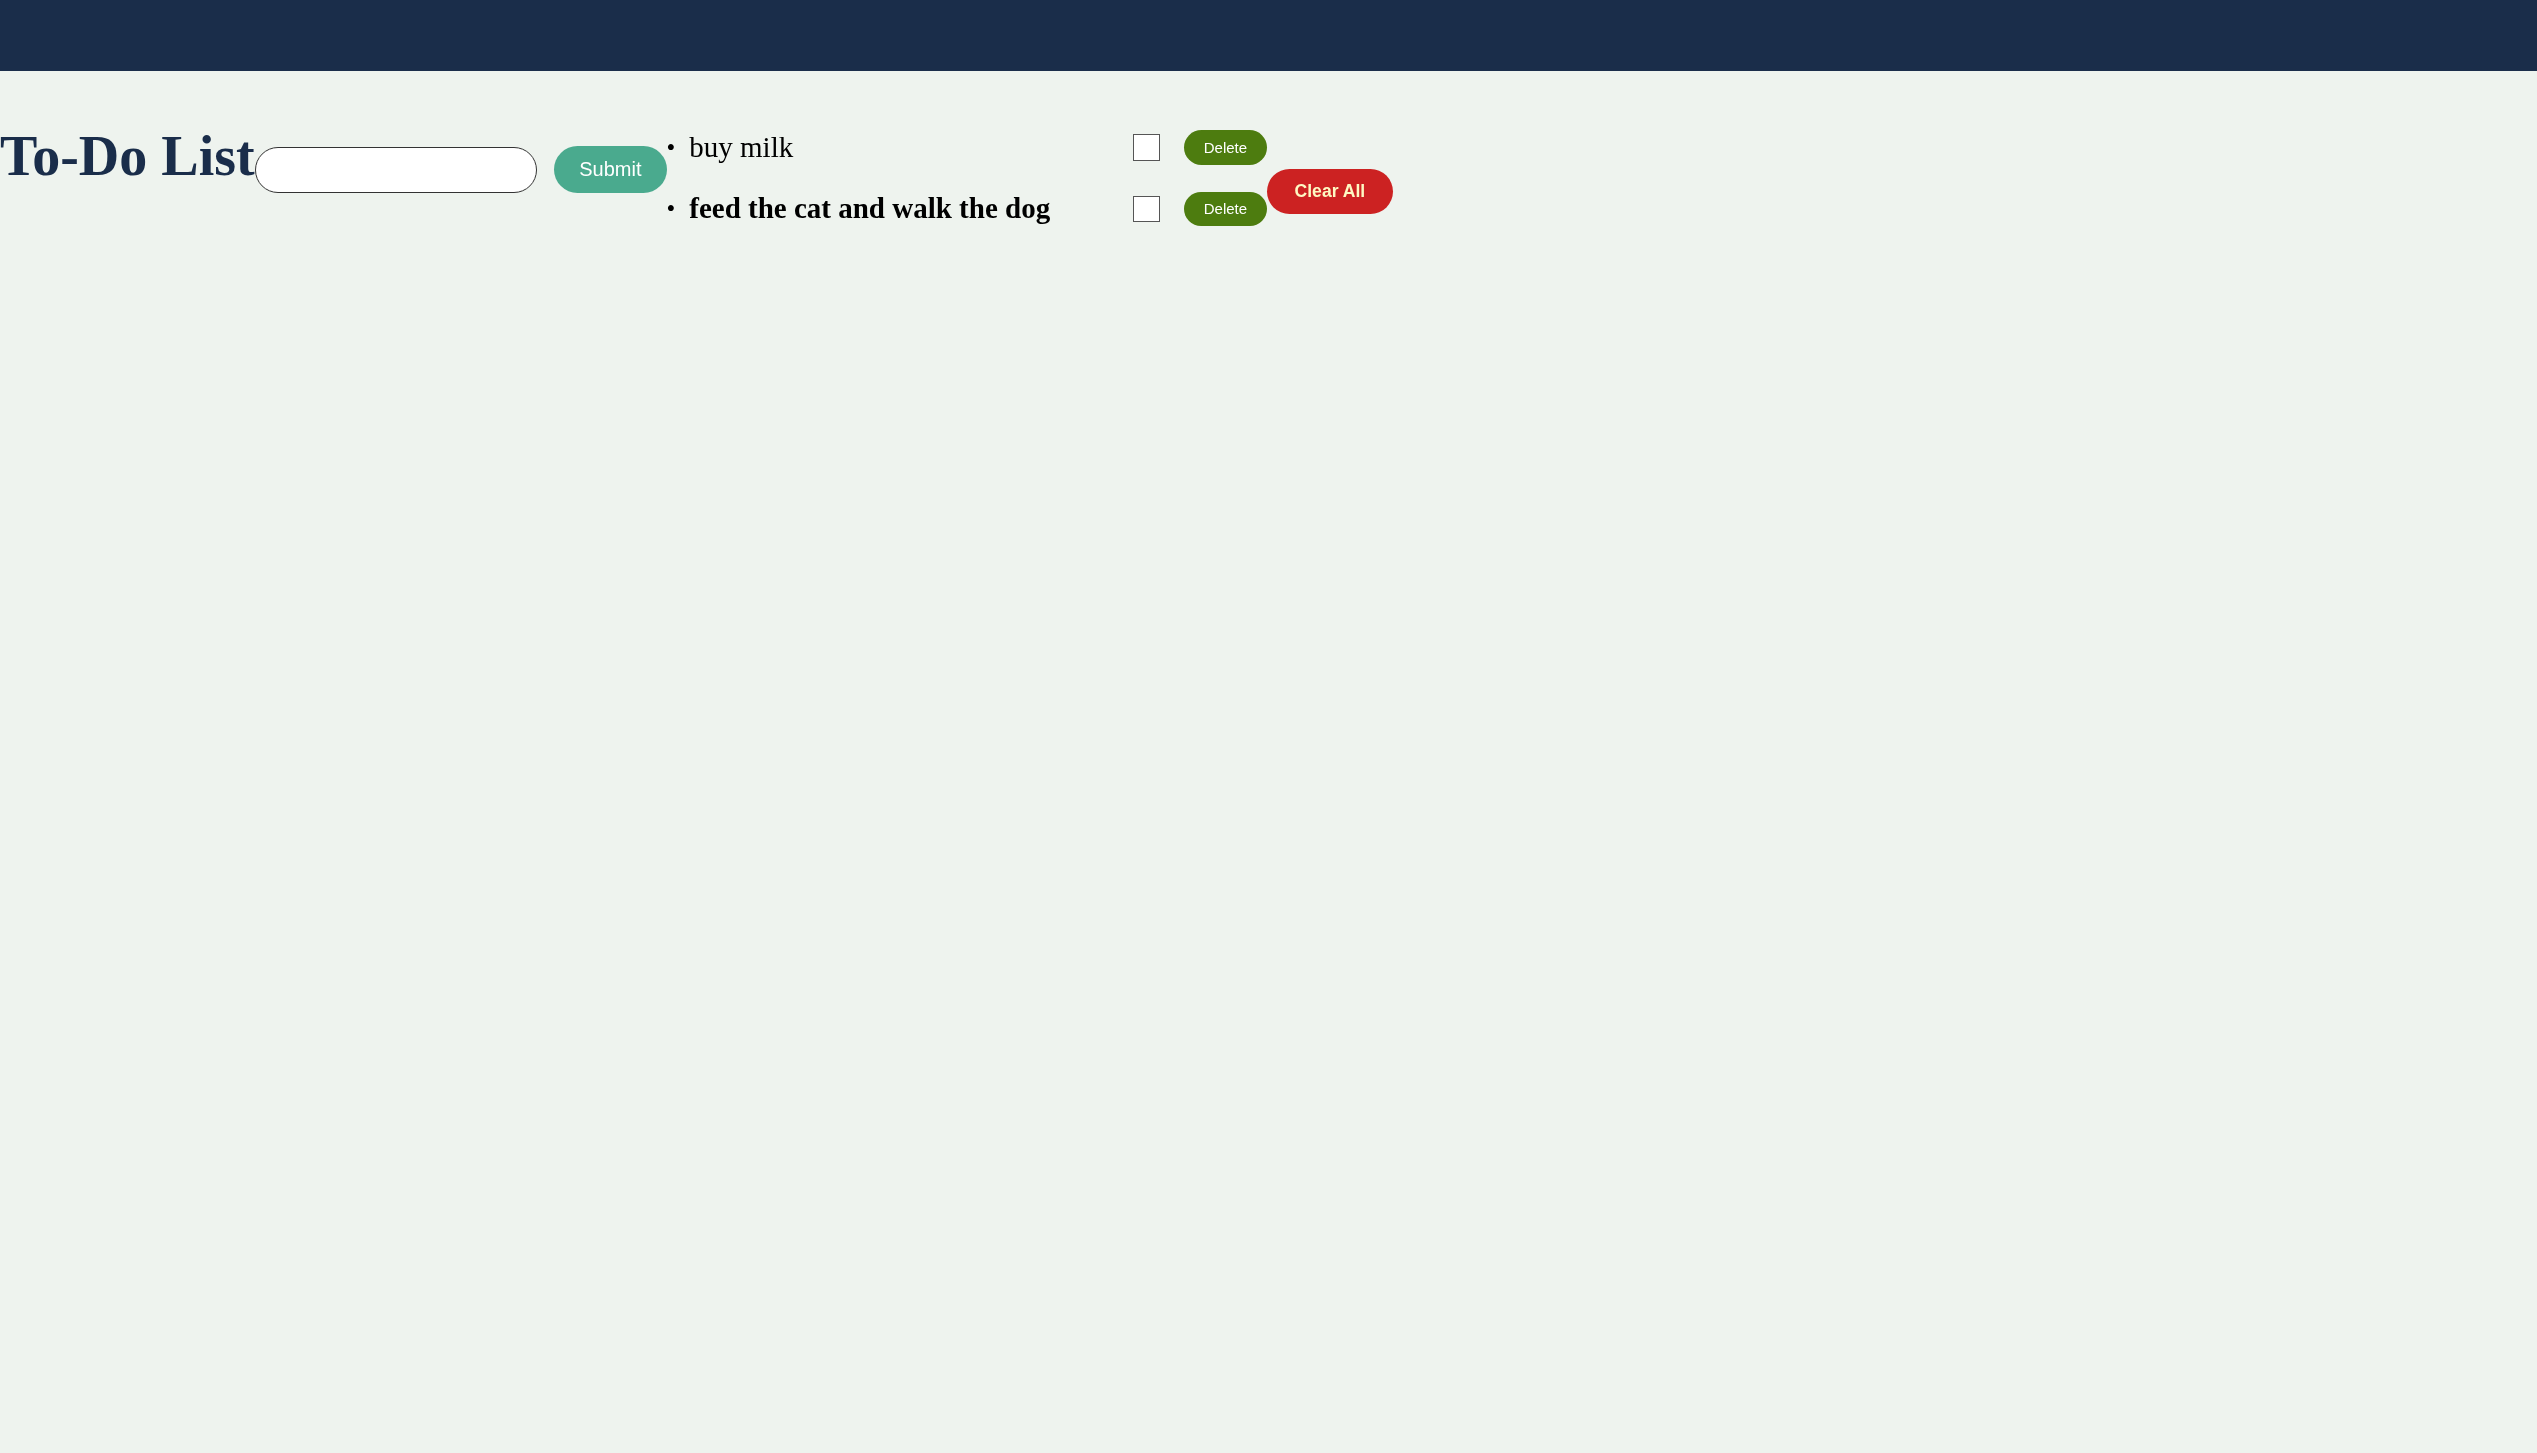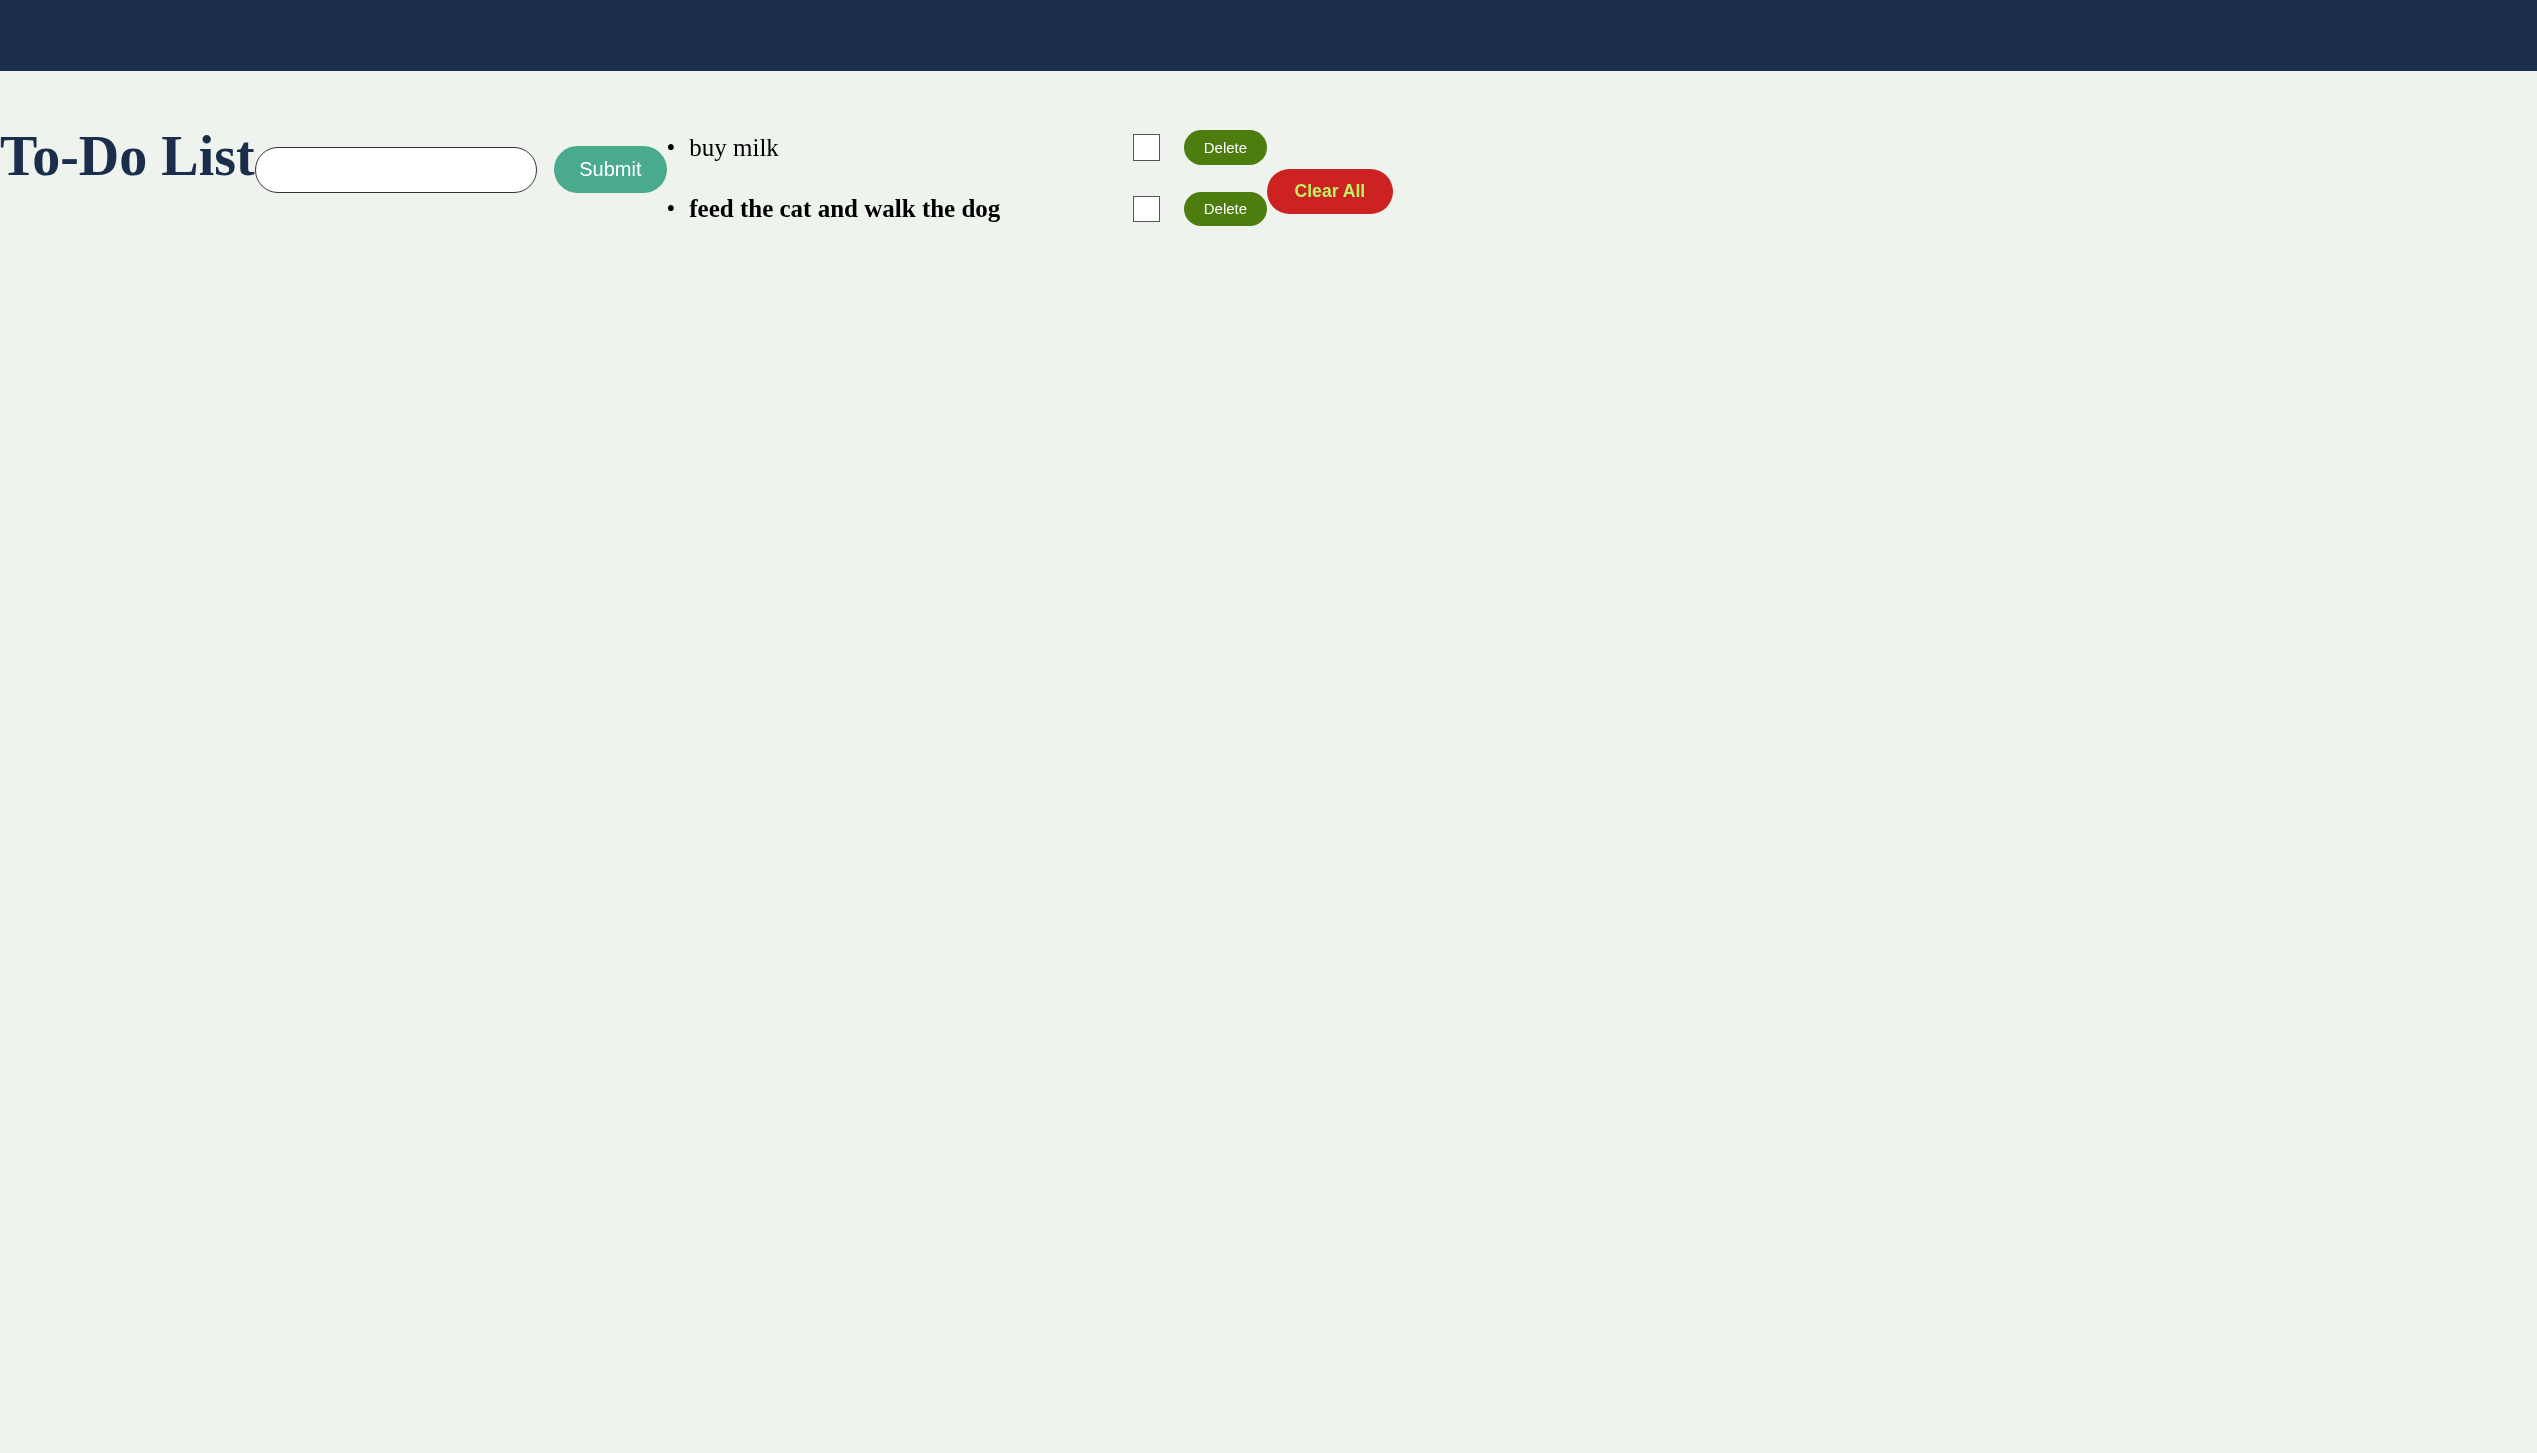--- a/index.html
+++ b/index.html
@@ -66,21 +66,21 @@
 
     .bullet {
       font-size: 25px;
       margin-right: 14px;
       color: #000;
       flex-shrink: 0;
     }
 
     .todo-text {
       flex: 1;
-      font-size: 25px;
+      font-size: 29px;
       color: #000;
       font-family: Georgia, serif;
       text-align: center;
     }
 
     .todo-checkbox {
       width: 26.5px;
       height: 26.5px;
       border: 1.8px solid #555;
       background: white;
@@ -97,21 +97,21 @@
       border: none;
       border-radius: 17.6px;
       padding: 8.8px 19.4px;
       font-size: 15px;
       cursor: pointer;
       font-weight: 500;
     }
 
     .clear-all-button {
       background-color: #cc2222;
-      color: #bef264;
+      color: #fef9c3;
       border: none;
       border-radius: 26.5px;
       padding: 12.3px 28px;
       font-size: 17.6px;
       cursor: pointer;
       font-weight: 600;
     }
 
     .todo-item-row {
       display: flex;

